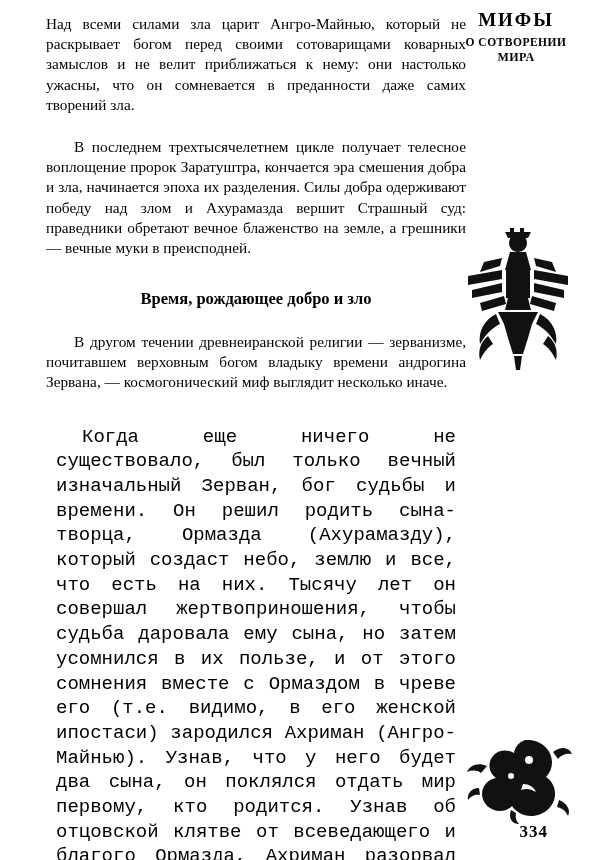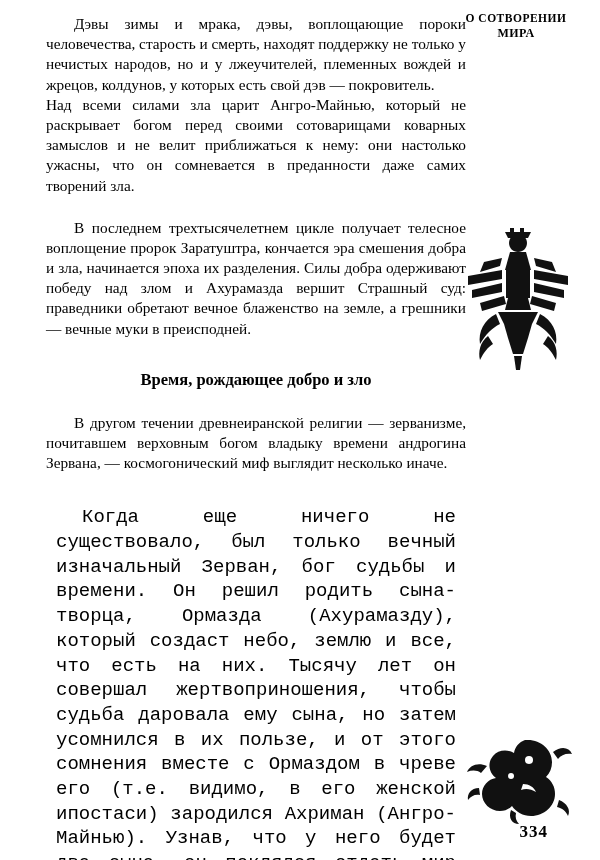--- a/index.html
+++ b/index.html
@@ -109,20 +109,21 @@
     font-size: 17px;
     letter-spacing: 1px;
   }
 </style>
 </head>
 <body>
 
 <div class="page">
 
   <div class="running-head">
+    <div class="rh-title">МИФЫ</div>
     <div class="rh-sub1">О СОТВОРЕНИИ</div>
     <div class="rh-sub2">МИРА</div>
   </div>
 
   <div class="ornament orn-top">
     <svg viewBox="0 0 120 145" width="120" height="145" xmlns="http://www.w3.org/2000/svg">
       <g fill="#111111">
 
         <path d="M60 6 c-5 0 -9 4 -9 9 c0 5 4 9 9 9 c5 0 9 -4 9 -9 c0 -5 -4 -9 -9 -9 z"></path>
 
@@ -169,21 +170,20 @@
       </g>
       <g fill="#ffffff">
         <circle cx="62" cy="24" r="4"></circle>
         <circle cx="44" cy="40" r="3"></circle>
         <path d="M56 48 c6 0 11 3 13 8 c-5 -3 -10 -4 -15 -2 z"></path>
       </g>
     </svg>
   </div>
 
   <div class="textcol">
-    <p class="body">Дэвы зимы и мрака, дэвы, воплощающие пороки человечества, старость и смерть, находят поддержку не только у нечистых народов, но и у лжеучителей, племенных вождей и жрецов, колдунов, у которых есть свой дэв — покровитель.</p>
     <p class="body noindent">Над всеми силами зла царит Ангро-Майнью, который не раскрывает богом перед своими сотоварищами коварных замыслов и не велит приближаться к нему: они настолько ужасны, что он сомневается в преданности даже самих творений зла.</p>
     <div class="gap-md"></div>
     <p class="body">В последнем трехтысячелетнем цикле получает телесное воплощение пророк Заратуштра, кончается эра смешения добра и зла, начинается эпоха их разделения. Силы добра одерживают победу над злом и Ахурамазда вершит Страшный суд: праведники обретают вечное блаженство на земле, а грешники — вечные муки в преисподней.</p>
     <div class="gap-md"></div>
     <h2 class="section">Время, рождающее добро и зло</h2>
     <div class="gap-sm" style="height:14px"></div>
     <p class="body">В другом течении древнеиранской религии — зерванизме, почитавшем верховным богом владыку времени андрогина Зервана, — космогонический миф выглядит несколько иначе.</p>
     <div class="gap-md"></div>
     <p class="small">Когда еще ничего не существовало, был только вечный изначальный Зерван, бог судьбы и времени. Он решил родить сына-творца, Ормазда (Ахурамазду), который создаст небо, землю и все, что есть на них. Тысячу лет он совершал жертвоприношения, чтобы судьба даровала ему сына, но затем усомнился в их пользе, и от этого сомнения вместе с Ормаздом в чреве его (т.е. видимо, в его женской ипостаси) зародился Ахриман (Ангро-Майнью). Узнав, что у него будет два сына, он поклялся отдать мир первому, кто родится. Узнав об отцовской клятве от всеведающего и благого Ормазда, Ахриман разорвал чрево Зервана и первым вышел наружу (вспомним полинезийскую историю о Ронго и Тангароа и миф гуронов об Иоскехе и Тавискароне), но Зерван отверг его, потому что он имел устрашающий вид и был частью тьмы. Тогда родился прекрасный Ормазд, но Зерван был</p>
   </div>

